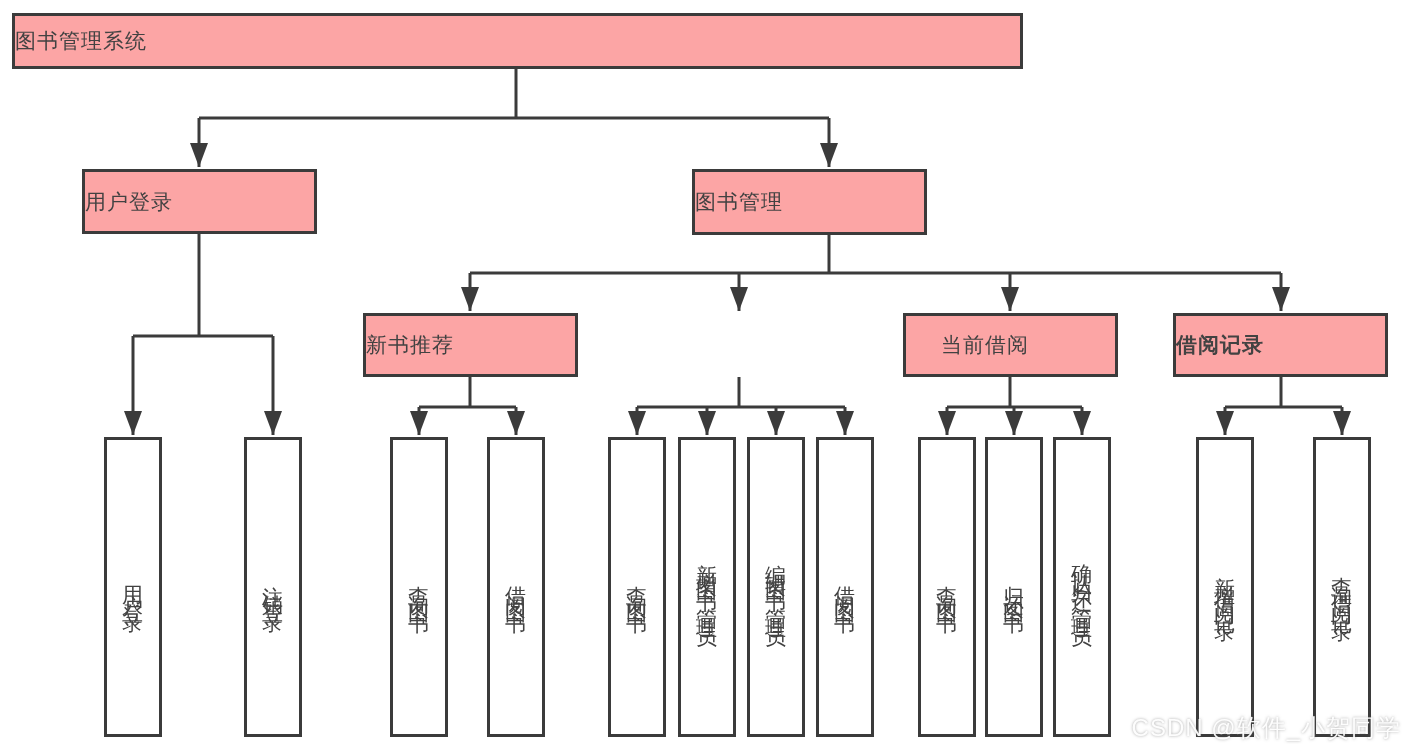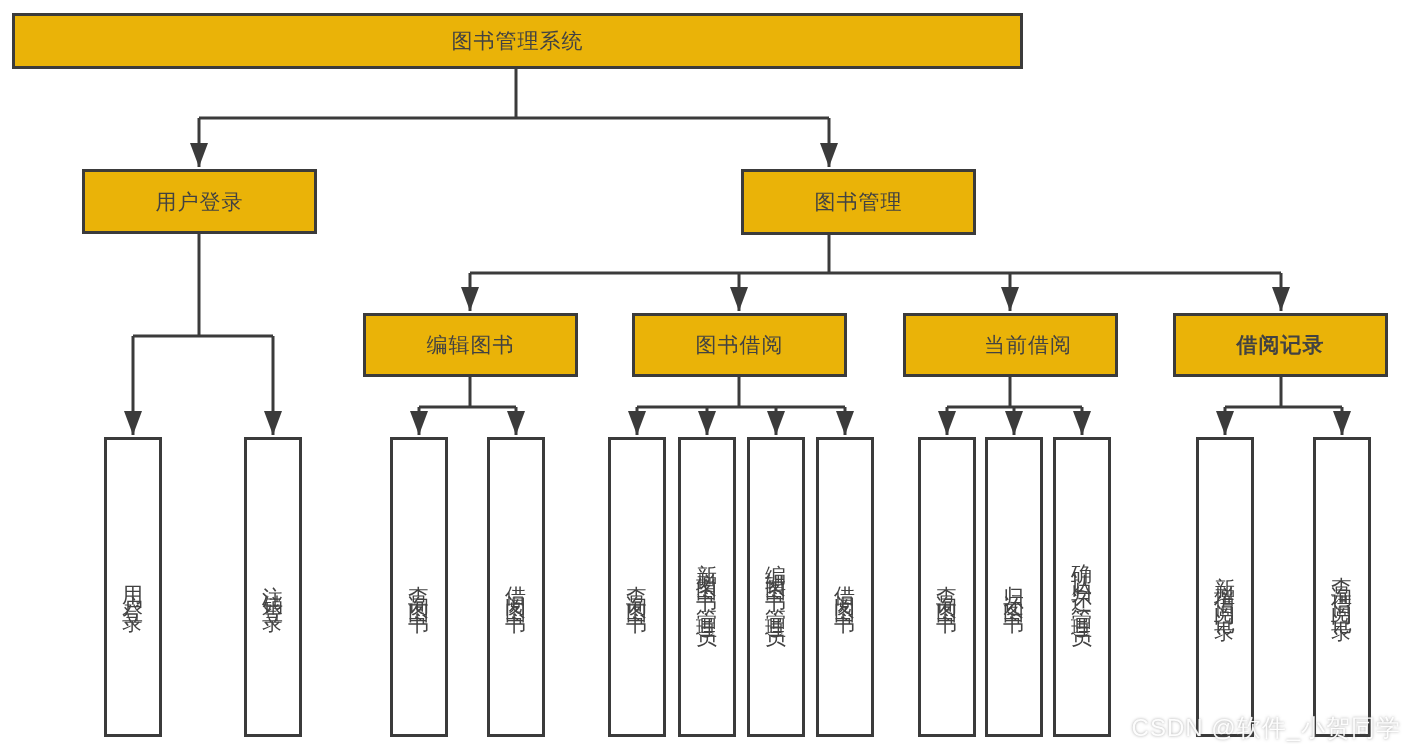--- a/index.html
+++ b/index.html
@@ -17,25 +17,25 @@
   }
   #lines {
     position: absolute;
     left: 0;
     top: 0;
     z-index: 1;
   }
   .hnode {
     position: absolute;
     box-sizing: border-box;
-    background: #eab308;
+    background: #fca5a5;
     border: 3px solid #3b3b3b;
     display: flex;
     align-items: center;
-    justify-content: center;
+    justify-content: flex-start;
     font-size: 21px;
     letter-spacing: 1px;
     color: #424242;
     z-index: 2;
   }
   .vnode {
     position: absolute;
     top: 437px;
     width: 58px;
     height: 300px;
@@ -51,21 +51,21 @@
     writing-mode: vertical-rl;
     text-orientation: mixed;
     font-size: 21px;
     line-height: 1;
     letter-spacing: 9px;
     color: #424242;
     white-space: nowrap;
   }
   #node-root   { left: 12px;  top: 13px;  width: 1011px; height: 56px; }
   #node-login  { left: 82px;  top: 169px; width: 235px;  height: 65px; }
-  #node-mgmt   { left: 741px; top: 169px; width: 235px;  height: 66px; }
+  #node-mgmt   { left: 692px; top: 169px; width: 235px;  height: 66px; }
   .l3 { top: 313px; width: 215px; height: 64px; }
   #node-newbook { left: 363px; }
   #node-borrow  { left: 632px; }
   #node-current { left: 903px; padding-left: 35px; }
   #node-record  { left: 1173px; font-weight: bold; }
   #leaf-a1 { left: 104px; }
   #leaf-a2 { left: 244px; }
   #leaf-b1 { left: 390px; }
   #leaf-b2 { left: 487px; }
   #leaf-c1 { left: 608px; }
@@ -149,24 +149,21 @@
   </div>
 
   <div id="node-login" class="hnode">
     <span>用户登录</span>
   </div>
   <div id="node-mgmt" class="hnode">
     <span>图书管理</span>
   </div>
 
   <div id="node-newbook" class="hnode l3">
-    <span>编辑图书</span>
-  </div>
-  <div id="node-borrow" class="hnode l3">
-    <span>图书借阅</span>
+    <span>新书推荐</span>
   </div>
   <div id="node-current" class="hnode l3">
     <span>当前借阅</span>
   </div>
   <div id="node-record" class="hnode l3">
     <span>借阅记录</span>
   </div>
 
   <div id="leaf-a1" class="vnode">
     <span>用户登录</span>

